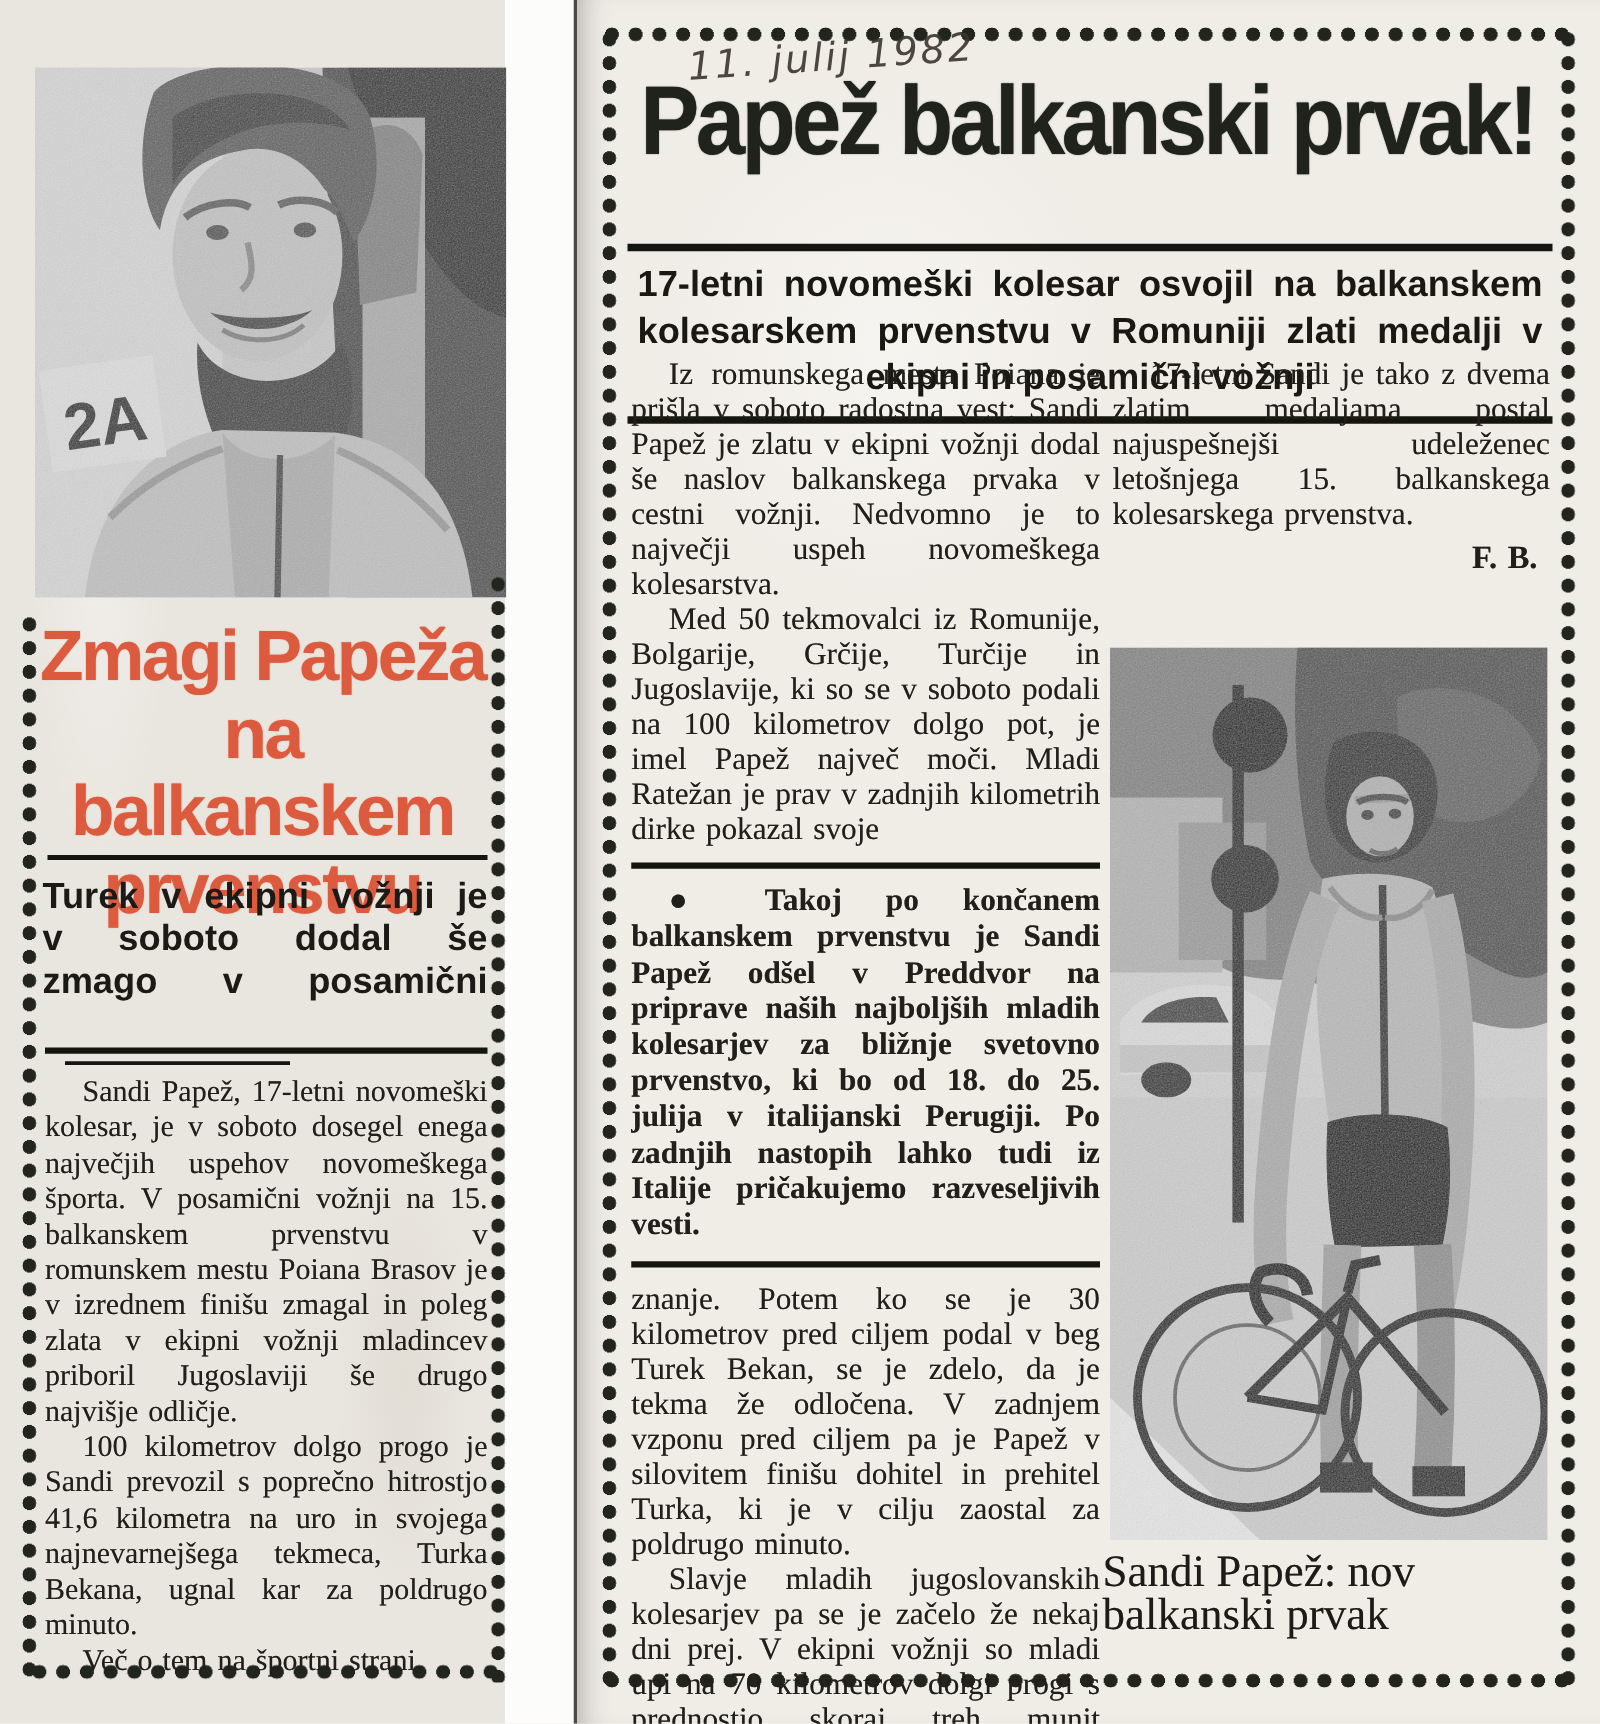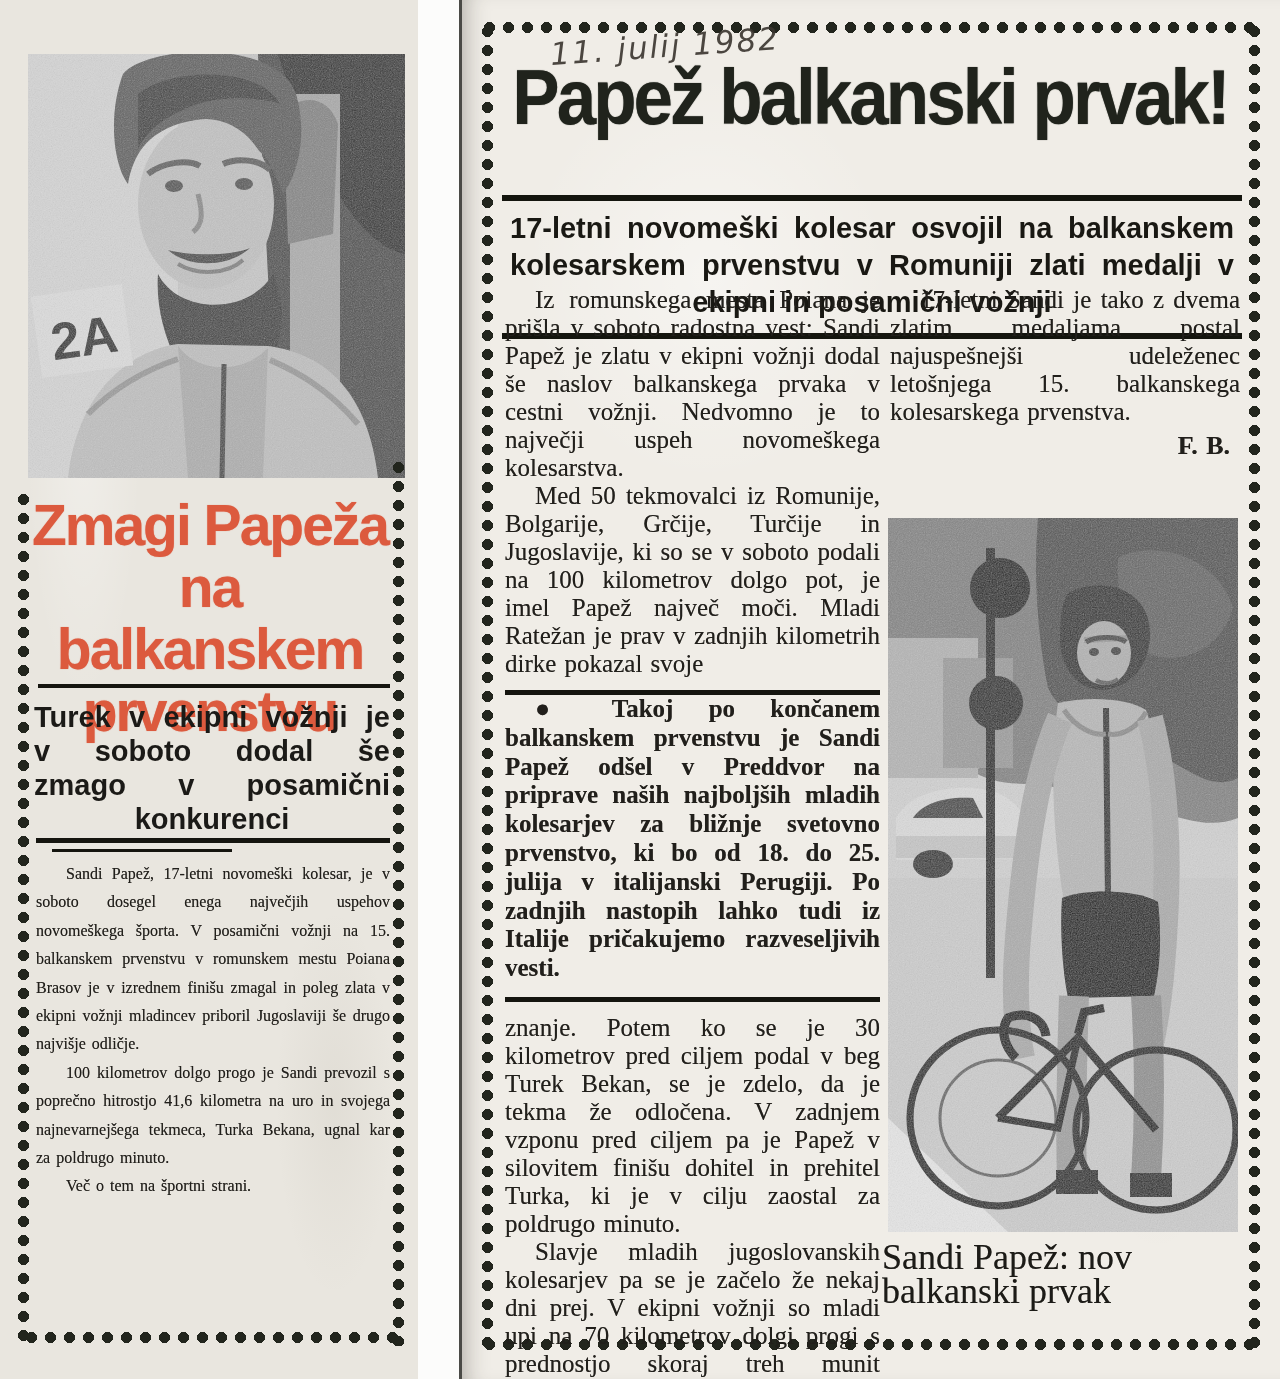--- a/index.html
+++ b/index.html
@@ -11,21 +11,20 @@
   .sheet{position:absolute;inset:0;}
 
   
   .clip{position:absolute;top:0;bottom:0;}
   .clip-left{
     left:0;width:404px;
     background:
       radial-gradient(closest-side at 20% 30%, rgba(255,255,255,.35), rgba(255,255,255,0) 70%),
       radial-gradient(closest-side at 80% 80%, rgba(120,110,90,.07), rgba(0,0,0,0) 70%),
       #e9e6df;
-    padding-left: 14px;
   }
   .scan-fold{position:absolute;left:459px;top:0;width:3px;height:1379px;background:#4a4a46;}
   .clip-right{
     left:462px;width:818px;
     background:
       radial-gradient(closest-side at 30% 20%, rgba(255,255,255,.4), rgba(255,255,255,0) 75%),
       radial-gradient(closest-side at 85% 70%, rgba(120,110,90,.06), rgba(0,0,0,0) 70%),
       #f0ede7;
     box-shadow:inset 20px 0 24px -18px rgba(40,38,32,.35);
   }
@@ -49,21 +48,21 @@
   .subhead-left{
     position:absolute;left:34px;top:700px;width:356px;
     font-family:"Liberation Sans", sans-serif;font-weight:bold;
     font-size:29px;line-height:34px;color:#1b1a17;
   }
   .jline{text-align:justify;text-align-last:justify;}
   .jline.last{text-align:right;text-align-last:center;}
 
   .body-copy{
     position:absolute;color:#211f1b;
-    font-size:16px;line-height:28.4px;text-align:justify;word-spacing:2px;
+    font-size:24px;line-height:28.4px;text-align:justify;word-spacing:2px;
     text-shadow:0 0 .5px rgba(30,28,24,.55);
   }
   .body-copy p{margin:0;}
   .body-copy p.ind{text-indent:30px;}
 
   .headline-right{
     position:absolute;left:30px;top:54px;width:756px;text-align:center;
     font-family:"Liberation Sans", sans-serif;font-weight:bold;
     font-size:71px;line-height:80px;letter-spacing:-3px;color:#20231c;
     transform:scaleY(1.1);transform-origin:top center;
@@ -77,21 +76,21 @@
     font-size:29px;line-height:37px;color:#191813;margin-top:37px;
   }
   .handwriting{
     position:absolute;left:88px;top:28px;
     font-family:"DejaVu Sans", sans-serif;font-style:italic;
     font-size:31px;color:#3a352f;letter-spacing:2px;
     transform:rotate(-4deg);opacity:.9;
   }
   .boxed-note{
     font-weight:bold;font-size:25px;line-height:28.8px;
-    padding:0 0 14px 0;text-indent:30px;
+    padding:12px 0 14px 0;text-indent:30px;
   }
   .byline{font-weight:bold;text-align:right;padding-right:10px;margin-top:6px;font-size:26px;}
   .caption{
     position:absolute;left:420px;top:1240px;width:360px;
     font-weight:normal;font-size:36px;line-height:34px;color:#1c1b17;
     text-shadow:0 0 .5px rgba(30,28,24,.5);
   }
 
   .photo{position:absolute;filter:grayscale(1) contrast(1.03);}
   .photo svg{display:block;}
@@ -158,21 +157,20 @@
       <div>na balkanskem</div>
       <div>prvenstvu</div>
     </div>
 
     <div class="hrule" style="position:absolute;left:38px;top:684px;width:352px;height:4px;"></div>
 
     <div class="subhead-left">
       <div class="jline">Turek v ekipni vožnji je</div>
       <div class="jline">v soboto dodal še</div>
       <div class="jline">zmago v posamični</div>
-      <div class="jline last">konkurenci</div>
     </div>
 
     <div class="hrule" style="position:absolute;left:36px;top:838px;width:354px;height:5px;"></div>
     <div class="hrule" style="position:absolute;left:52px;top:849px;width:180px;height:3px;"></div>
 
     <div class="body-copy" style="left:36px;top:860px;width:354px;">
       <p class="ind">Sandi Papež, 17-letni novomeški kolesar, je v soboto dosegel enega največjih uspehov novomeškega športa. V posamični vožnji na 15. balkanskem prvenstvu v romunskem mestu Poiana Brasov je v izrednem finišu zmagal in poleg zlata v ekipni vožnji mladincev priboril Jugoslaviji še drugo najvišje odličje.</p>
       <p class="ind">100 kilometrov dolgo progo je Sandi prevozil s poprečno hitrostjo 41,6 kilometra na uro in svojega najnevarnejšega tekmeca, Turka Bekana, ugnal kar za poldrugo minuto.</p>
       <p class="ind">Več o tem na športni strani.</p>
     </div>

